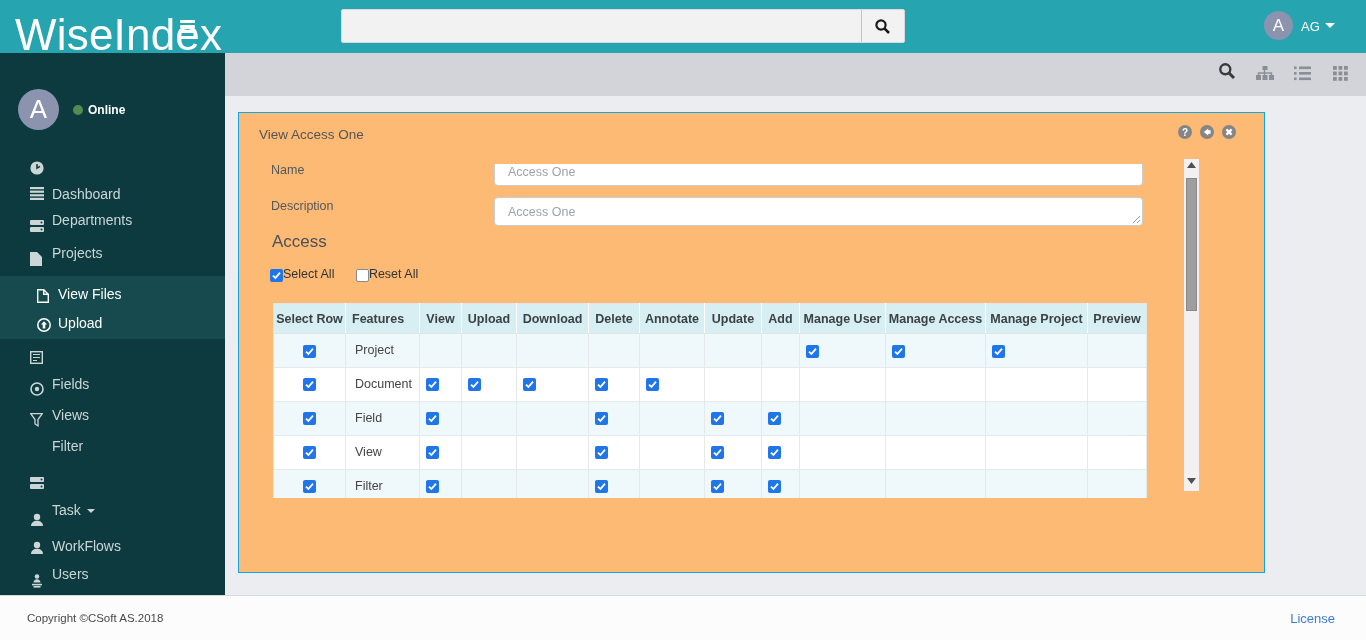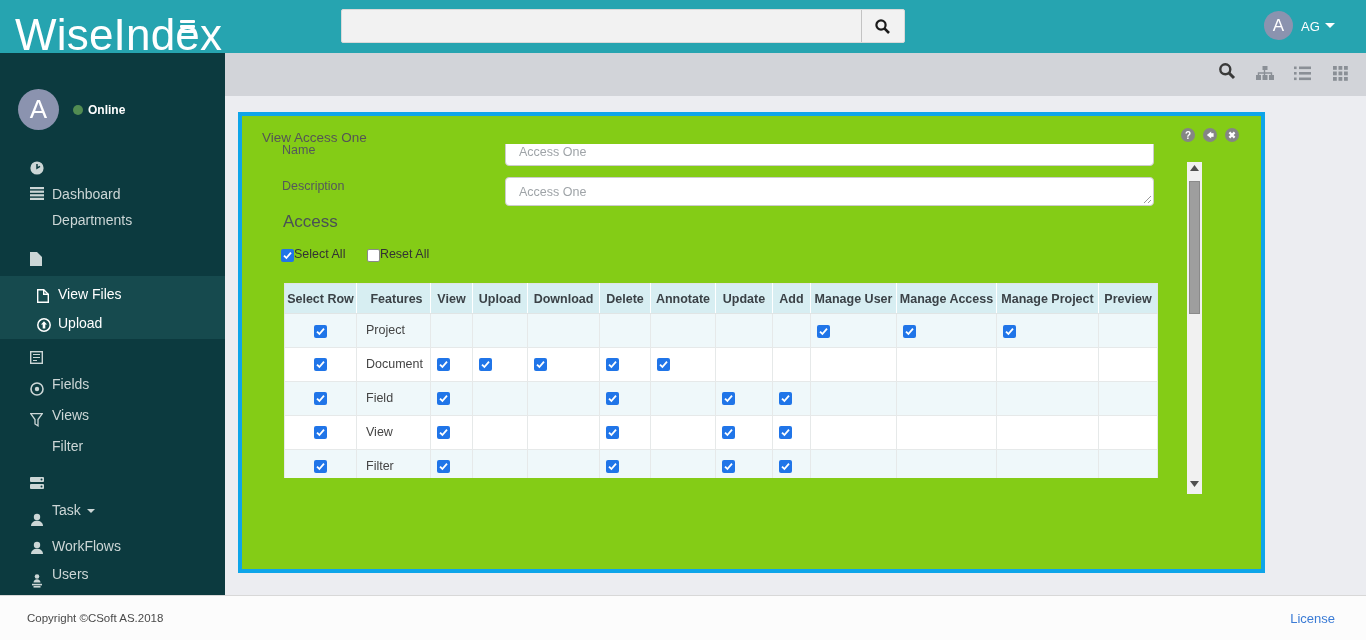--- a/index.html
+++ b/index.html
@@ -30,26 +30,26 @@
 .mi { position:absolute; left:0; width:225px; height:31px; font-size:14px; color:#ccd6d6; }
 .mi .ic { position:absolute; left:30px; top:9px; width:14px; height:14px; }
 .mi .tx { position:absolute; left:52px; top:6px;margin-top:28px; }
 #submenu { position:absolute; left:0; top:223px; width:225px; height:63px; background:#164a4e; }
 .smi { position:absolute; left:0; width:225px; height:31px; font-size:14px; color:#fff; }
 .smi .ic { position:absolute; left:37px; top:9px; width:14px; height:14px; }
 .smi .tx { position:absolute; left:58px; top:6px; }
 .caret { display:inline-block; width:0; height:0; border-left:4px solid transparent; border-right:4px solid transparent; border-top:4.5px solid #ccd6d6; margin-left:6px; vertical-align:middle; }
 
 
-#card { position:absolute; left:238px; top:112px; width:1027px; height:461px; background:#84cc16; border:4px solid #0ea5e9; }
+#card { position:absolute; left:238px; top:112px; width:1027px; height:461px; background:#fdba74; border:1px solid #0ea5e9; }
 #card-title { position:absolute; left:20px; top:14px; font-size:13.5px; color:#555; }
 .hico { position:absolute; top:12px; }
 
 
-#vp { position:absolute; left:0; top:28px; width:945px; height:334px; overflow:hidden;margin-left:8px; }
+#vp { position:absolute; left:0; top:51px; width:945px; height:334px; overflow:hidden; }
 #vpc { position:absolute; left:0; top:-8px; width:945px; }
 
 .flabel { position:absolute; left:32px; font-size:12.5px; color:#54585c; }
 .finput { position:absolute; left:255px; width:649px; height:30px; border:1px solid #ccc; border-radius:4px; background:#fff; }
 .ph { position:absolute; left:13px; top:8px; font-size:12.5px; color:#9fa4a8; }
 #access-h { position:absolute; left:33px; top:76px; font-size:17px; color:#4a5156; }
 .cb { width:13px; height:13px; border-radius:2px; background:#2075e8; position:relative; display:inline-block; vertical-align:middle; }
 .cb svg { position:absolute; left:0; top:0; }
 .cbe { width:13px; height:13px; border-radius:2px; background:#fff; border:1.4px solid #8a8a8a; display:inline-block; vertical-align:middle; }
 
@@ -156,20 +156,31 @@
   <div class="mi" style="top:125px;">
       <span class="ic">
     <svg width="14" height="13" viewBox="0 0 14 13" fill="#ccd6d6">
           <rect y="0" width="14" height="2.2"></rect>
           <rect y="3.6" width="14" height="2.2"></rect>
           <rect y="7.2" width="14" height="2.2"></rect>
           <rect y="10.8" width="14" height="2.2"></rect>
         </svg>
     </span>
       <span class="tx">Departments</span>
+    </div>
+  <div class="mi" style="top:158px;">
+      <span class="ic">
+    <svg width="14" height="13" viewBox="0 0 14 13" fill="#ccd6d6">
+          <rect y="0" width="14" height="5" rx="1"></rect>
+          <rect y="7" width="14" height="5" rx="1"></rect>
+          <circle cx="11.5" cy="2.5" r="1" fill="#0c3a3f"></circle>
+          <circle cx="11.5" cy="9.5" r="1" fill="#0c3a3f"></circle>
+        </svg>
+    </span>
+      <span class="tx">Projects</span>
     </div>
   <div class="mi" style="top:190px;">
       <span class="ic">
     <svg width="12" height="14" viewBox="0 0 12 14" fill="#ccd6d6">
           <path d="M0 0h7l5 5v9H0z"></path>
         </svg>
     </span>
       <span class="tx">Files<span class="caret"></span></span>
     </div>
 
@@ -317,21 +328,21 @@
             <col style="width:57px">
             <col style="width:38px">
             <col style="width:86px">
             <col style="width:100px">
             <col style="width:102px">
             <col style="width:59px">
         </colgroup>
         <tbody>
             <tr>
           <th>Select Row</th>
-              <th style="text-align:center;padding-left:6px;">Features</th>
+              <th style="text-align:left;padding-left:6px;">Features</th>
               <th>View</th>
               <th>Upload</th>
               <th>Download</th>
               <th>Delete</th>
               <th>Annotate</th>
               <th>Update</th>
               <th>Add</th>
               <th>Manage User</th>
               <th>Manage Access</th>
               <th>Manage Project</th>

